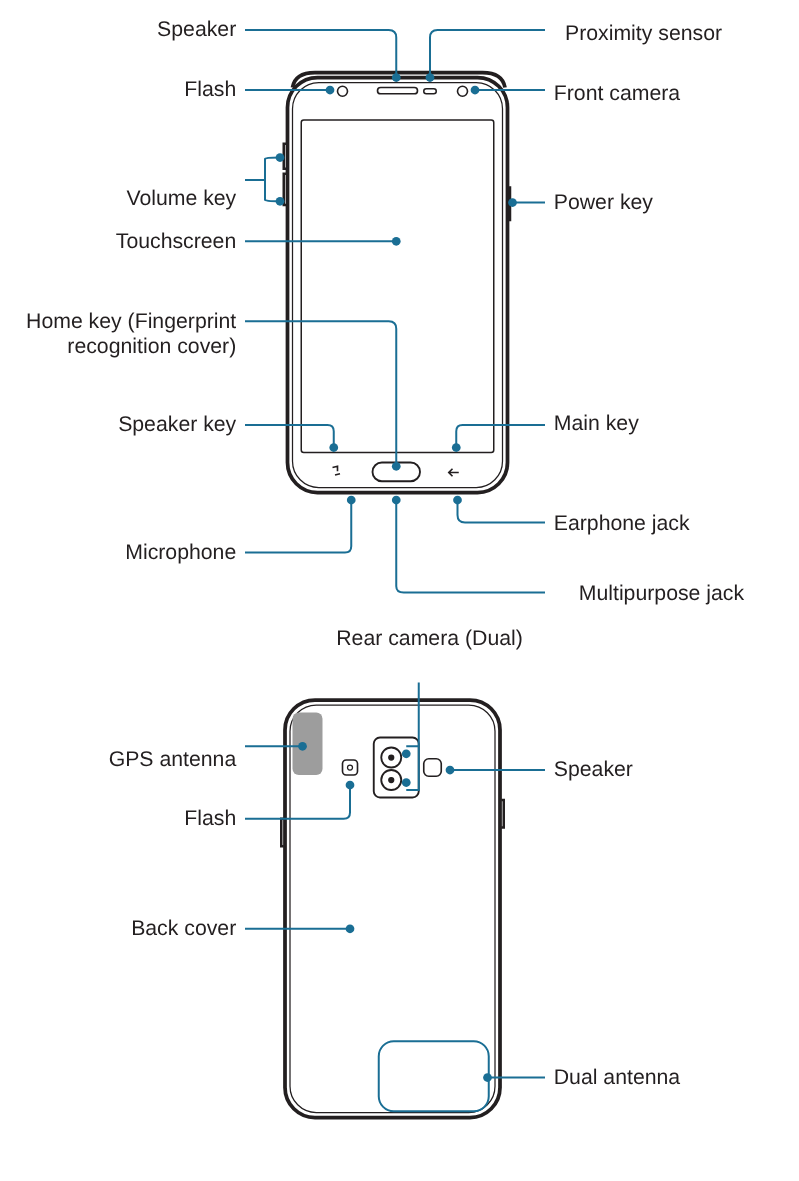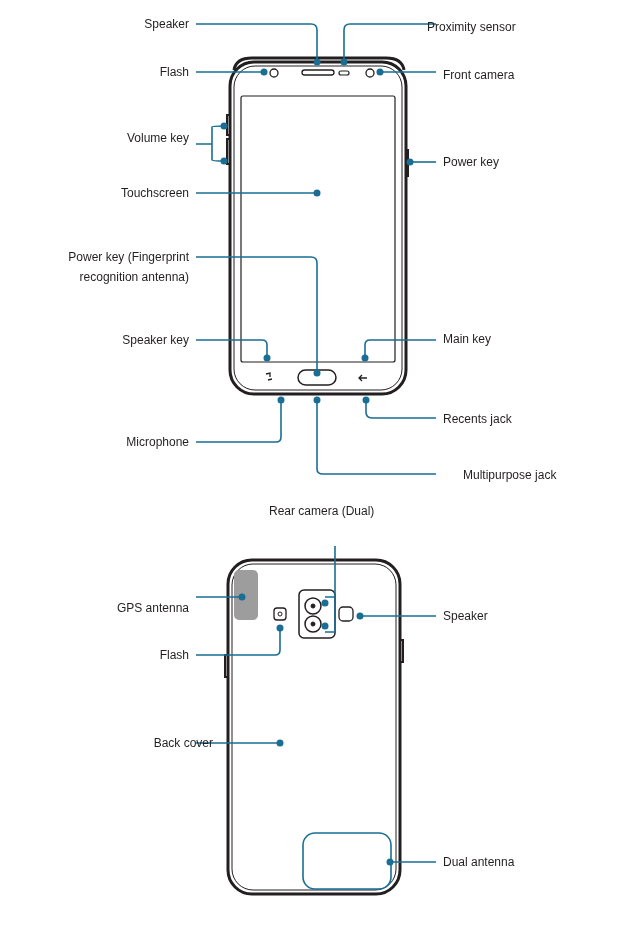--- a/index.html
+++ b/index.html
@@ -1,18 +1,18 @@
 <!DOCTYPE html>
 <html><head>
 <meta charset="utf-8">
 <style>
   html,body{margin:0;padding:0;background:#fff;}
   body{width:639px;height:945px;position:relative;overflow:hidden;font-family:"Liberation Sans",sans-serif;}
   svg{position:absolute;left:0;top:0;}
-  .lbl{position:absolute;font-size:12px;color:#231f20;white-space:nowrap;line-height:20px;}
+  .lbl{position:absolute;font-size:17px;color:#231f20;white-space:nowrap;line-height:20px;}
   .r{text-align:right;}
 </style>
 </head>
 <body>
 
 <svg width="639" height="945" viewBox="0 0 639 945">
 
   <g fill="none" stroke="#231f20">
     <path d="M234 70 Q236 58 252 58 L386 58 Q402 58 404 70" stroke-width="3"></path>
     <rect x="230" y="62" width="176" height="332" rx="24" stroke-width="3"></rect>
@@ -86,31 +86,31 @@
     <circle cx="242" cy="597" r="3.5"></circle>
       <circle cx="280" cy="628" r="3.5"></circle>
     <circle cx="360" cy="616" r="3.5"></circle>
       <circle cx="280" cy="743" r="3.5"></circle>
     <circle cx="390" cy="862" r="3.5"></circle>
   </g>
 </svg>
 
 <div class="lbl r" style="right:450px;top:14px">Speaker</div>
 <div class="lbl r" style="right:450px;top:62px">Flash</div>
-<div class="lbl r" style="right:450px;top:128px">Volume key</div>
+<div class="lbl r" style="right:450px;top:149px">Volume key</div>
 <div class="lbl r" style="right:450px;top:183px">Touchscreen</div>
-<div class="lbl r" style="right:450px;top:247px">Power key (Fingerprint</div>
-<div class="lbl r" style="right:450px;top:267px">recognition antenna)</div>
+<div class="lbl r" style="right:450px;top:247px">Home key (Fingerprint</div>
+<div class="lbl r" style="right:450px;top:267px">recognition cover)</div>
 <div class="lbl r" style="right:450px;top:330px">Speaker key</div>
 <div class="lbl r" style="right:450px;top:432px">Microphone</div>
-<div class="lbl" style="left:427px;top:17px">Proximity sensor</div>
+<div class="lbl" style="left:452px;top:17px">Proximity sensor</div>
 <div class="lbl" style="left:443px;top:65px">Front camera</div>
 <div class="lbl" style="left:443px;top:152px">Power key</div>
 <div class="lbl" style="left:443px;top:329px">Main key</div>
-<div class="lbl" style="left:443px;top:409px">Recents jack</div>
+<div class="lbl" style="left:443px;top:409px">Earphone jack</div>
 <div class="lbl" style="left:463px;top:465px">Multipurpose jack</div>
 
 <div class="lbl" style="left:269px;top:501px">Rear camera (Dual)</div>
 <div class="lbl r" style="right:450px;top:598px">GPS antenna</div>
 <div class="lbl r" style="right:450px;top:645px">Flash</div>
-<div class="lbl r" style="right:426px;top:733px">Back cover</div>
+<div class="lbl r" style="right:450px;top:733px">Back cover</div>
 <div class="lbl" style="left:443px;top:606px">Speaker</div>
 <div class="lbl" style="left:443px;top:852px">Dual antenna</div>
 
 </body></html>

